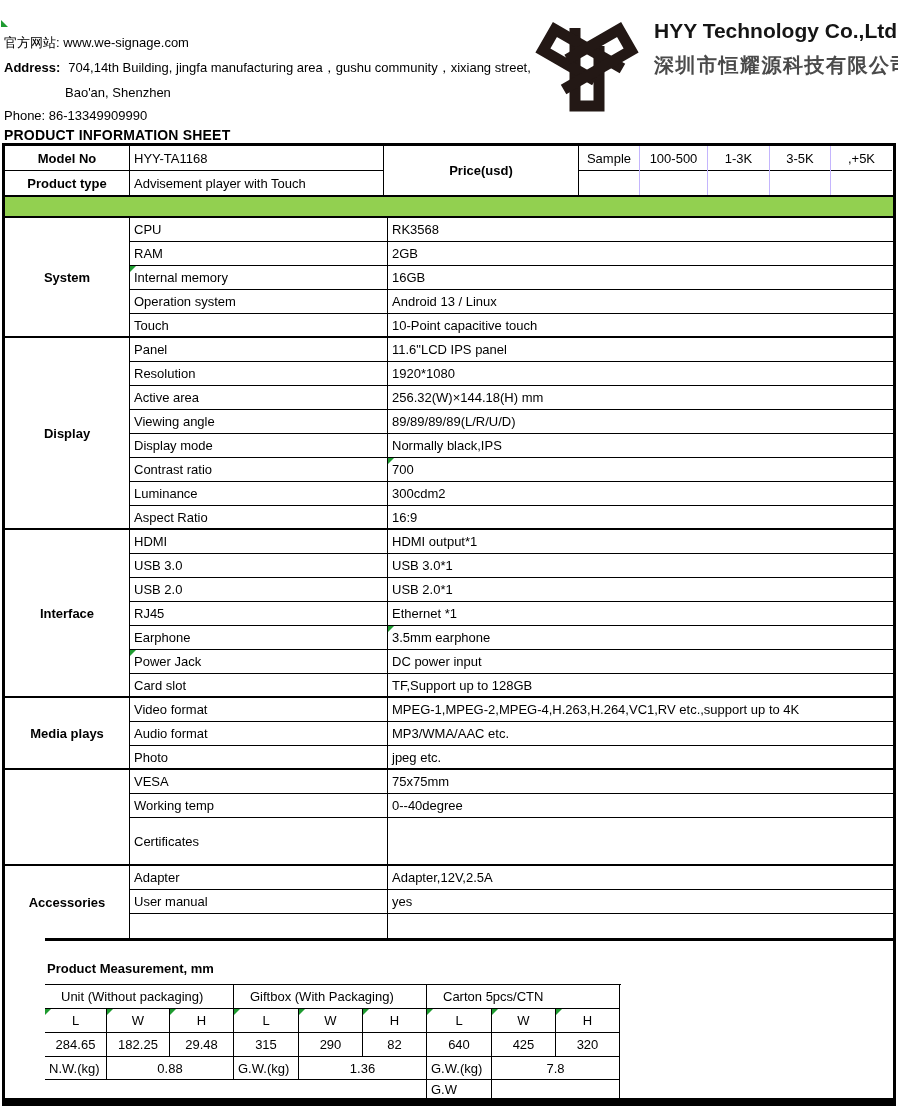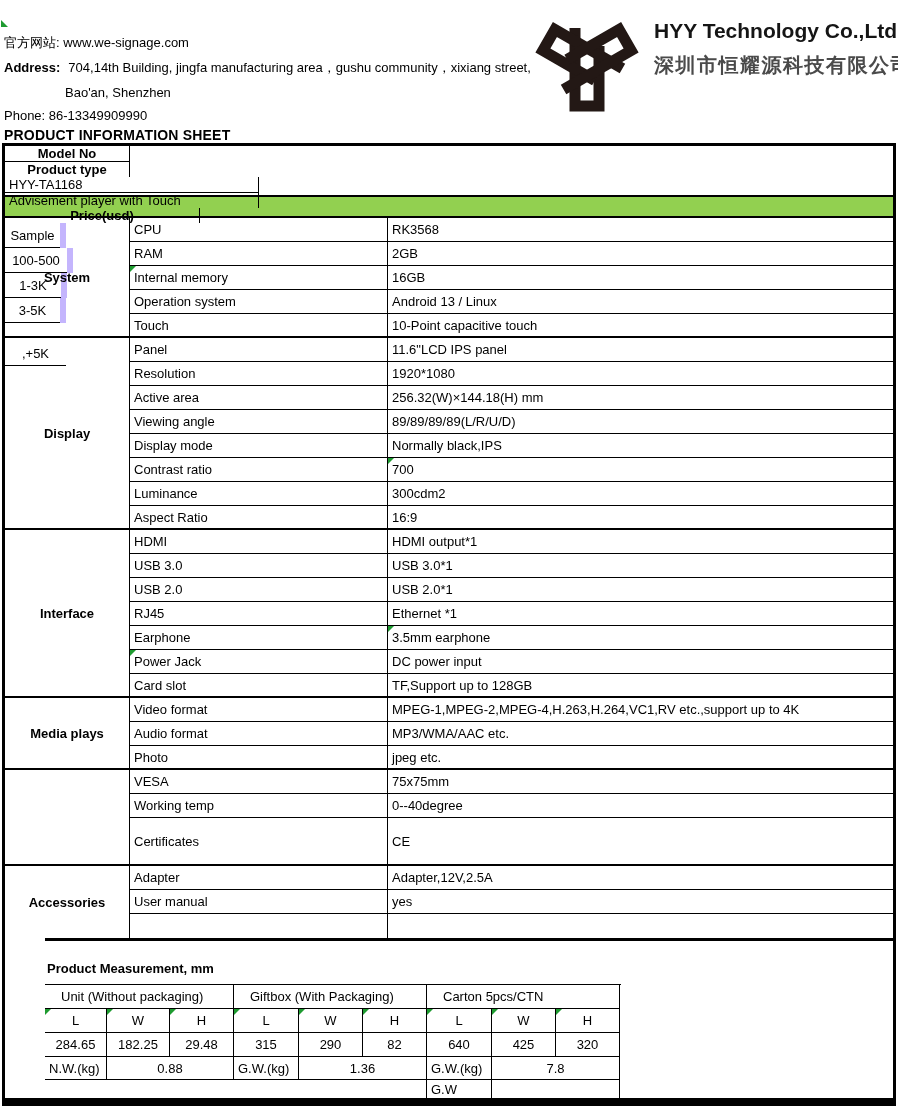--- a/index.html
+++ b/index.html
@@ -21,30 +21,30 @@
   .logo-wrap { position: absolute; left: 528px; top: 2px; width: 368px; height: 116px; }
   .logo-svg  { position: absolute; left: 0; top: 0; }
   .co-en { position: absolute; left: 126px; top: 17px; font-size: 21px; font-weight: bold; color: #151515; white-space: nowrap; }
   .co-cn { position: absolute; left: 126px; top: 50px; font-size: 20px; font-weight: bold; color: #4a4a4a; letter-spacing: 1.5px; white-space: nowrap; }
 
   
   .sheet { position: absolute; left: 2px; top: 143px; width: 894px; height: 963px;
            border: 3px solid #000; border-bottom: 8px solid #000; background: #fff; }
 
   
-  .toptable { display: flex; height: 49px; flex-direction: column; }
+  .toptable { display: flex; height: 49px; }
   .tt-colA { width: 125px; border-right: 1px solid #000; display: flex; flex-direction: column; }
   .tt-colA .c { flex: 1; display: flex; align-items: center; justify-content: center; font-weight: bold; }
   .tt-colA .c:first-child { border-bottom: 1px solid #000; }
   .tt-colB { width: 254px; border-right: 1px solid #000; display: flex; flex-direction: column; }
   .tt-colB .c { flex: 1; display: flex; align-items: center; padding-left: 4px; }
   .tt-colB .c:first-child { border-bottom: 1px solid #000; }
   .tt-price { width: 195px; border-right: 1px solid #000; display: flex; align-items: center; justify-content: center; font-weight: bold; }
-  .tt-tier { display: flex; flex-direction: column; border-right: 6px solid #c4b5fd; }
-  .tt-tier:last-child { border-right: none; margin-top: 18px; }
+  .tt-tier { display: flex; flex-direction: column; border-right: 1px solid #c4b5fd; }
+  .tt-tier:last-child { border-right: none; }
   .tt-tier .th { height: 25px; border-bottom: 1px solid #000; display: flex; align-items: center; justify-content: center; }
   .tt-tier .tv { flex: 1; }
   .w61{width:61px}.w68{width:68px}.w62{width:62px}.w61b{width:61px}.w61c{width:61px}
 
   
   .band { height: 23px; background: #92D050; border-top: 2px solid #000; border-bottom: 2px solid #000; }
 
   
   .section { display: flex; border-bottom: 2px solid #000; }
   .h120{height:120px}.h192{height:192px}.h168{height:168px}.h72{height:72px}.h96{height:96px}
@@ -268,21 +268,20 @@
       <div class="srow">
           <div class="k">VESA</div>
           <div class="v">75x75mm</div>
         </div>
       <div class="srow">
           <div class="k">Working temp</div>
           <div class="v">0--40degree</div>
         </div>
       <div class="srow">
           <div class="k">Certificates</div>
-          <div class="v">CE</div>
         </div>
     </div>
   </div>
 
   <div class="section h72 last">
     <div class="sec-name">Accessories</div>
     <div class="sec-rows">
       <div class="srow">
           <div class="k">Adapter</div>
           <div class="v">Adapter,12V,2.5A</div>

